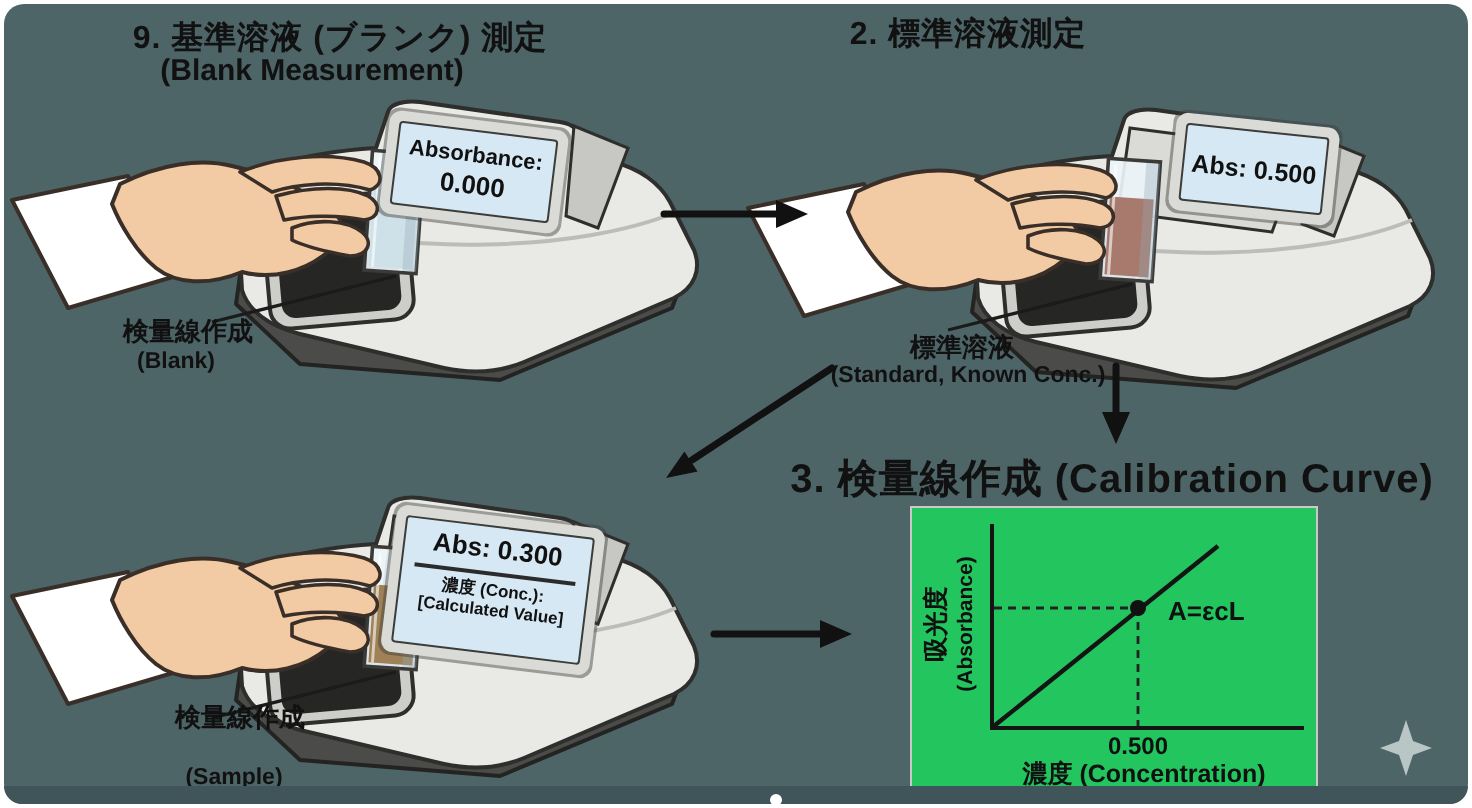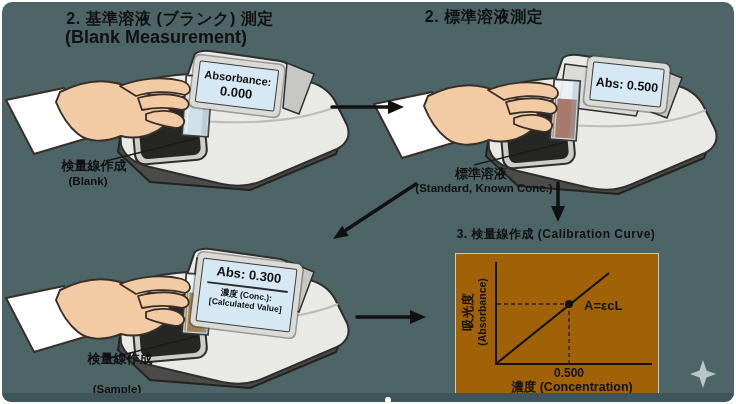--- a/index.html
+++ b/index.html
@@ -5,35 +5,35 @@
   html,body{margin:0;padding:0;background:#ffffff;}
   .stage{position:relative;width:736px;height:404px;background:#fff;overflow:hidden;
          font-family:"Liberation Sans","DejaVu Sans",sans-serif;color:#111;}
   .panel{position:absolute;left:2px;top:2px;width:732px;height:400px;
          background:#4e6568;border-radius:10px;}
   .bottom-bar{position:absolute;left:2px;top:393px;width:732px;height:9px;
          background:#40555a;border-radius:0 0 9px 9px;}
   .abs{position:absolute;}
   .ctr{transform:translateX(-50%);white-space:nowrap;text-align:center;}
   .title-jp{font-size:16px;font-weight:bold;letter-spacing:.5px;}
-  .title-en{font-size:18px;font-weight:bold;}
+  .title-en{font-size:15px;font-weight:bold;}
   .lbl-jp{font-size:13px;font-weight:bold;}
   .lbl-en{font-size:11.5px;font-weight:bold;}
   svg{position:absolute;overflow:visible;}
   .screen{position:absolute;background:#d6e8f3;border:1.6px solid #3c3c3a;border-radius:2px;
           box-shadow:0 0 0 5px #dadbd7,0 0 0 6.5px rgba(60,60,58,.45);
           display:flex;flex-direction:column;align-items:center;justify-content:center;}
   .scr1{font-size:11px;font-weight:600;line-height:1.2;}
   .scr1b{font-size:13px;font-weight:700;}
   .scr2{font-size:12.5px;font-weight:700;}
   .scr4-top{font-size:13px;font-weight:700;padding-top:3px;}
   .scr4-div{width:88%;border-top:2px solid #2b2b2b;margin:4px 0 2px 0;}
   .scr4-sm{font-size:8.5px;font-weight:600;line-height:1.2;text-align:center;}
   .graph-box{position:absolute;left:455px;top:253px;width:202px;height:143px;
-             background:#a16207;border:1px solid #c9c9c9;}
+             background:#22c55e;border:1px solid #c9c9c9;}
   .nostroke{stroke:none;}
 </style>
 </head>
 <body>
 
 <div class="stage">
   <div class="panel"></div>
 
   <svg width="0" height="0">
     <defs>
@@ -92,24 +92,24 @@
   <div class="screen" style="left:591px;top:65px;width:70px;height:37px;transform:rotate(6deg)">
     <div class="scr2">Abs: 0.500</div>
   </div>
   <div class="screen" style="left:199px;top:263px;width:93px;height:62px;transform:rotate(7deg);justify-content:flex-start">
     <div class="scr4-top">Abs: 0.300</div>
     <div class="scr4-div"></div>
     <div class="scr4-sm">濃度 (Conc.):</div>
     <div class="scr4-sm">[Calculated Value]</div>
   </div>
 
-  <div class="abs ctr title-jp" style="left:170px;top:9px">2. 基準溶液 (ブランク) 測定</div>
+  <div class="abs ctr title-jp" style="left:170px;top:9px">9. 基準溶液 (ブランク) 測定</div>
   <div class="abs ctr title-en" style="left:156px;top:27px">(Blank Measurement)</div>
   <div class="abs ctr title-jp" style="left:484px;top:7px">2. 標準溶液測定</div>
-  <div class="abs ctr title-jp" style="left:556px;top:226px;font-size:12px">3. 検量線作成 (Calibration Curve)</div>
+  <div class="abs ctr title-jp" style="left:556px;top:226px;font-size:20px">3. 検量線作成 (Calibration Curve)</div>
 
   <div class="abs ctr lbl-jp" style="left:94px;top:157px">検量線作成</div>
   <div class="abs ctr lbl-en" style="left:88px;top:175px">(Blank)</div>
   <div class="abs ctr lbl-jp" style="left:481px;top:165px">標準溶液</div>
   <div class="abs ctr lbl-en" style="left:484px;top:182px">(Standard, Known Conc.)</div>
   <div class="abs ctr lbl-jp" style="left:120px;top:350px">検量線作成</div>
   <div class="abs ctr lbl-en" style="left:117px;top:383px">(Sample)</div>
 
   <div class="graph-box">
     <svg width="202" height="143" style="left:0;top:0">

